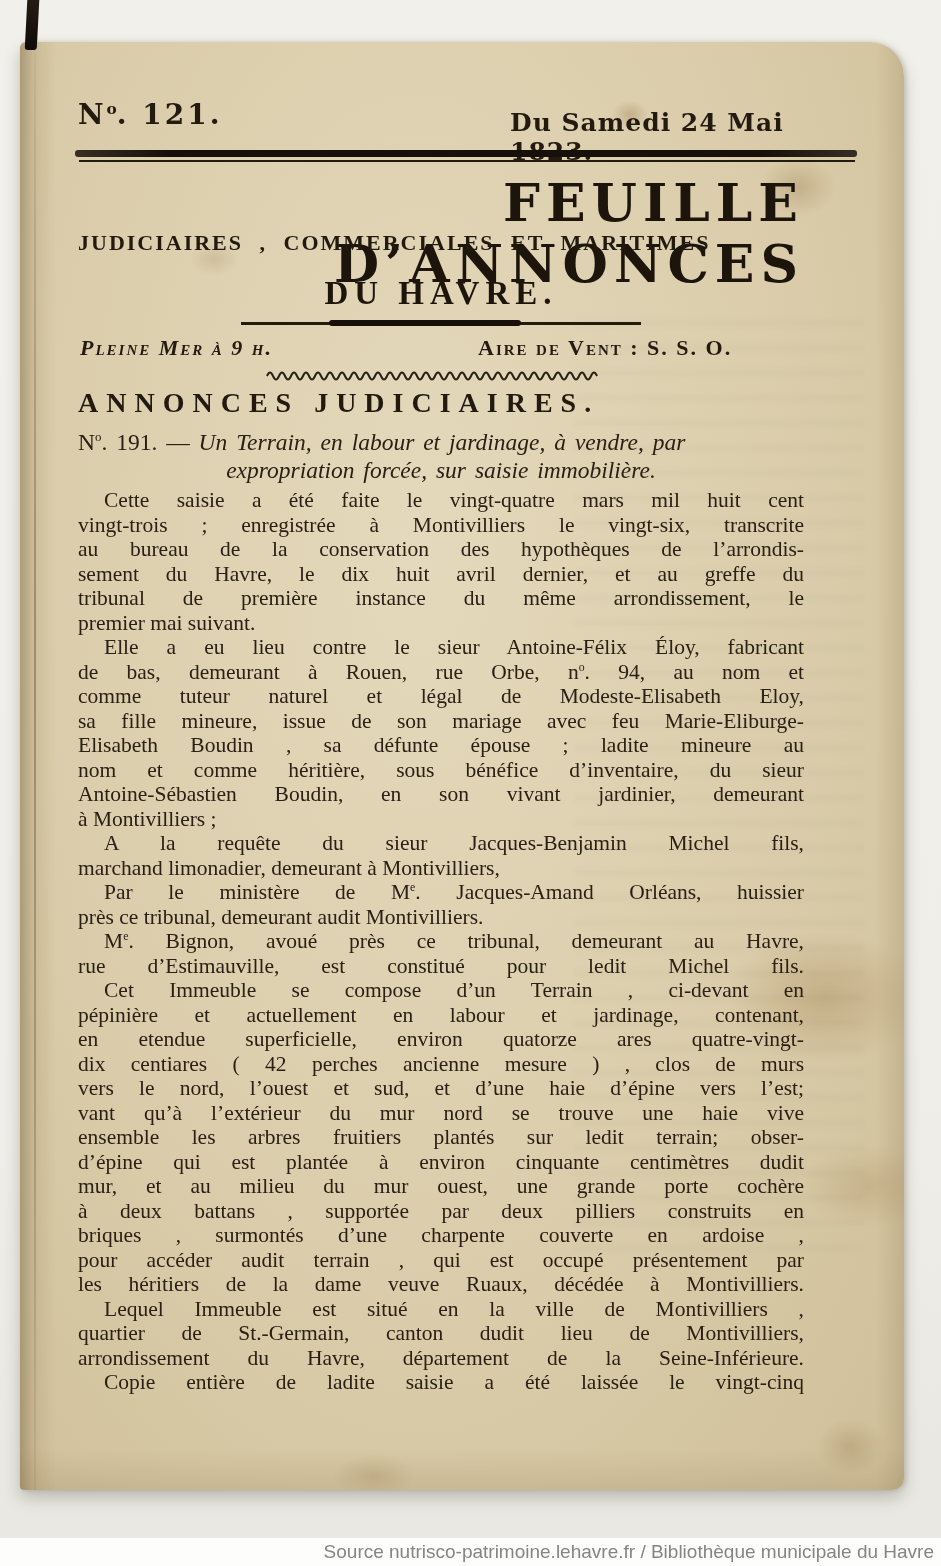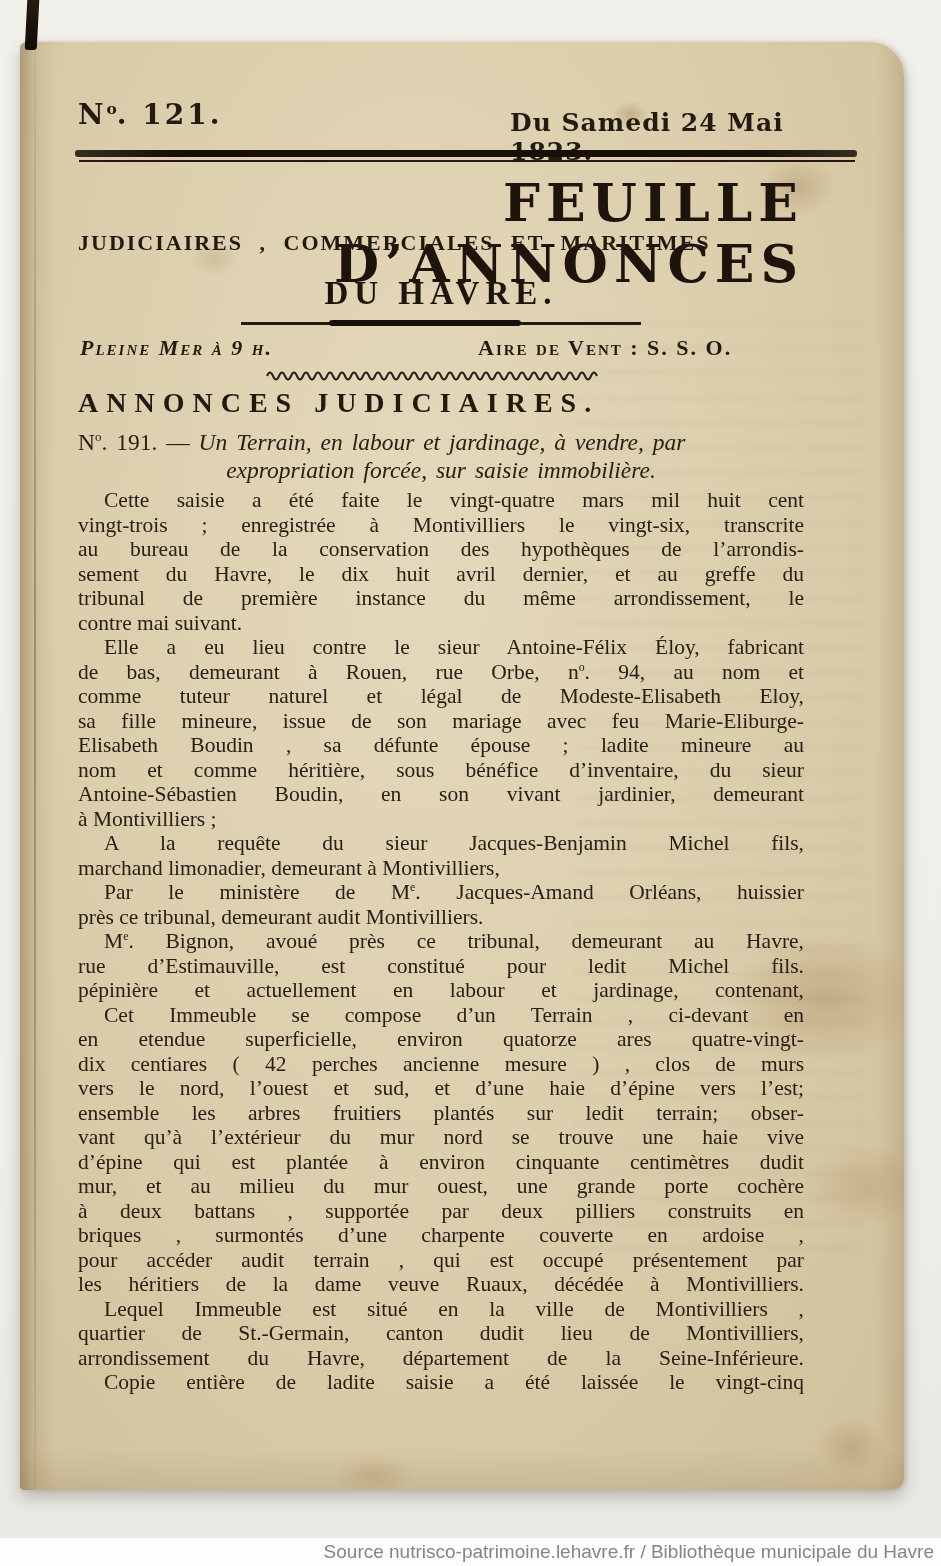--- a/index.html
+++ b/index.html
@@ -95,42 +95,42 @@
 
     <div class="abs ann1"><span>N<sup>o</sup>. 191. — </span><span class="it">Un Terrain, en labour et jardinage, à vendre, par</span></div>
     <div class="abs ann2">expropriation forcée, sur saisie immobilière.</div>
 
     <div class="body-text" id="body-lines">
         <div class="bl first">Cette saisie a été faite le vingt-quatre mars mil huit cent</div>
         <div class="bl">vingt-trois ; enregistrée à Montivilliers le vingt-six, transcrite</div>
         <div class="bl">au bureau de la conservation des hypothèques de l’arrondis-</div>
         <div class="bl">sement du Havre, le dix huit avril dernier, et au greffe du</div>
         <div class="bl">tribunal de première instance du même arrondissement, le</div>
-        <div class="bl noj">contre mai suivant.</div>
+        <div class="bl noj">premier mai suivant.</div>
         <div class="bl first">Elle a eu lieu contre le sieur Antoine-Félix Éloy, fabricant</div>
         <div class="bl">de bas, demeurant à Rouen, rue Orbe, n<sup>o</sup>. 94, au nom et</div>
         <div class="bl">comme tuteur naturel et légal de Modeste-Elisabeth Eloy,</div>
         <div class="bl">sa fille mineure, issue de son mariage avec feu Marie-Eliburge-</div>
         <div class="bl">Elisabeth Boudin , sa défunte épouse ; ladite mineure au</div>
         <div class="bl">nom et comme héritière, sous bénéfice d’inventaire, du sieur</div>
         <div class="bl">Antoine-Sébastien Boudin, en son vivant jardinier, demeurant</div>
         <div class="bl noj">à Montivilliers ;</div>
         <div class="bl first">A la requête du sieur Jacques-Benjamin Michel fils,</div>
         <div class="bl noj">marchand limonadier, demeurant à Montivilliers,</div>
         <div class="bl first">Par le ministère de M<sup>e</sup>. Jacques-Amand Orléans, huissier</div>
         <div class="bl noj">près ce tribunal, demeurant audit Montivilliers.</div>
         <div class="bl first">M<sup>e</sup>. Bignon, avoué près ce tribunal, demeurant au Havre,</div>
         <div class="bl">rue d’Estimauville, est constitué pour ledit Michel fils.</div>
+        <div class="bl first">Cet Immeuble se compose d’un Terrain , ci-devant en</div>
         <div class="bl">pépinière et actuellement en labour et jardinage, contenant,</div>
-        <div class="bl first">Cet Immeuble se compose d’un Terrain , ci-devant en</div>
         <div class="bl">en etendue superficielle, environ quatorze ares quatre-vingt-</div>
         <div class="bl">dix centiares ( 42 perches ancienne mesure ) , clos de murs</div>
         <div class="bl">vers le nord, l’ouest et sud, et d’une haie d’épine vers l’est;</div>
+        <div class="bl">vant qu’à l’extérieur du mur nord se trouve une haie vive</div>
         <div class="bl">ensemble les arbres fruitiers plantés sur ledit terrain; obser-</div>
-        <div class="bl">vant qu’à l’extérieur du mur nord se trouve une haie vive</div>
         <div class="bl">d’épine qui est plantée à environ cinquante centimètres dudit</div>
         <div class="bl">mur, et au milieu du mur ouest, une grande porte cochère</div>
         <div class="bl">à deux battans , supportée par deux pilliers construits en</div>
         <div class="bl">briques , surmontés d’une charpente couverte en ardoise ,</div>
         <div class="bl">pour accéder audit terrain , qui est occupé présentement par</div>
         <div class="bl">les héritiers de la dame veuve Ruaux, décédée à Montivilliers.</div>
         <div class="bl first">Lequel Immeuble est situé en la ville de Montivilliers ,</div>
         <div class="bl">quartier de St.-Germain, canton dudit lieu de Montivilliers,</div>
         <div class="bl">arrondissement du Havre, département de la Seine-Inférieure.</div>
         <div class="bl first">Copie entière de ladite saisie a été laissée le vingt-cinq</div>

